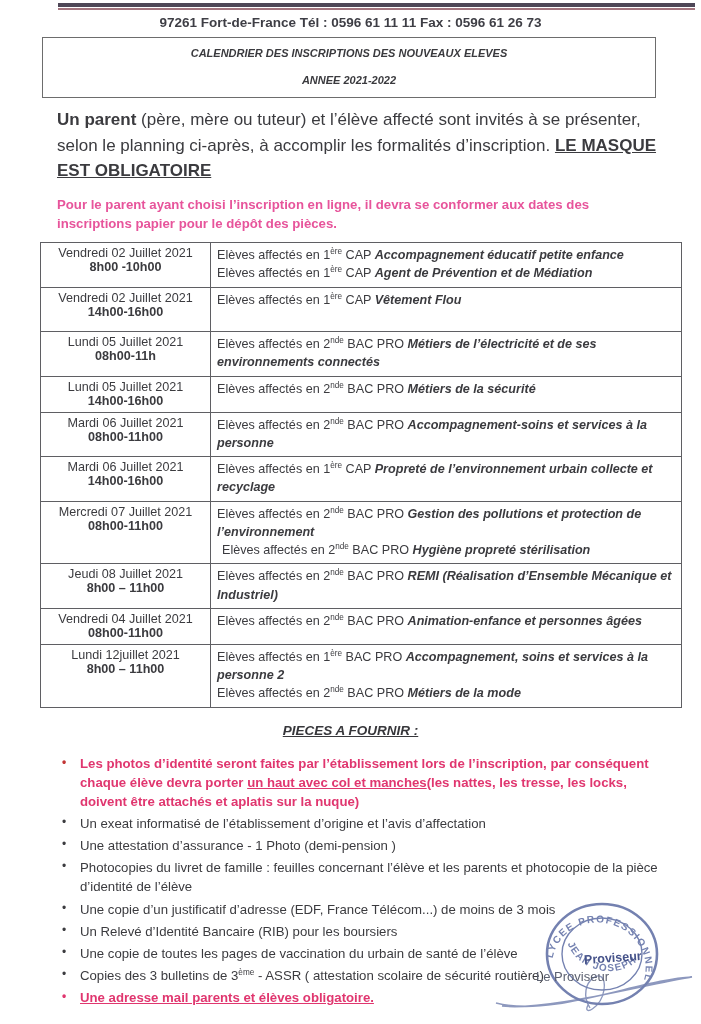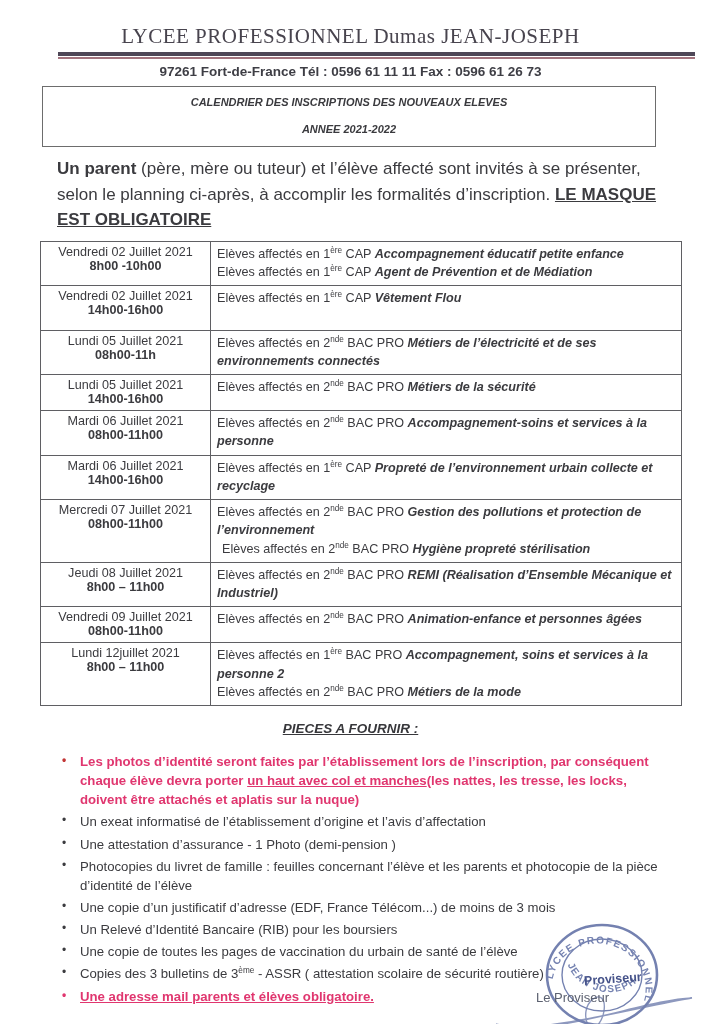--- a/index.html
+++ b/index.html
@@ -67,34 +67,34 @@
     position:absolute;left:92px;top:64px;font-size:12.5px;font-weight:bold;color:#46538a;
     transform:rotate(-4deg);
   }
   .typed-sig{position:absolute;left:44px;top:82px;font-size:13px;color:#5c6170;}
 </style>
 </head>
 <body>
 
 <div class="page">
 
-  <div class="school-title">LYCEE PROFESSIONNEL Dumas JEAN-JOSEPH</div>
   <div class="rule">
     <div class="rule-top"></div>
     <div class="rule-bot"></div>
   </div>
   <div class="contact">97261 Fort-de-France Tél : 0596 61 11 11 Fax : 0596 61 26 73</div>
 
   <div class="title-box">
     <div class="tb1">CALENDRIER DES INSCRIPTIONS DES NOUVEAUX ELEVES</div>
     <div class="tb2">ANNEE 2021-2022</div>
   </div>
 
   <div class="intro"><span class="b">Un parent</span><span> (père, mère ou tuteur) et l’élève affecté sont invités à se présenter, selon le planning ci-après, à accomplir les formalités d’inscription. </span><span class="bu">LE MASQUE EST OBLIGATOIRE</span></div>
 
+  <div class="pink-para">Pour le parent ayant choisi l’inscription en ligne, il devra se conformer aux dates des inscriptions papier pour le dépôt des pièces.</div>
 
   <table class="sched">
     <tbody>
       <tr>
         <td class="when">
           <div>Vendredi 02 Juillet 2021</div>
           <div class="time">8h00 -10h00</div>
         </td>
         <td>
           <div class="pline"><span>Elèves affectés en 1</span><sup>ère</sup><span> CAP </span><span class="pname">Accompagnement éducatif petite enfance</span></div>
@@ -161,21 +161,21 @@
         <td class="when">
           <div>Jeudi 08 Juillet 2021</div>
           <div class="time">8h00 – 11h00</div>
         </td>
         <td>
           <div class="pline"><span>Elèves affectés en 2</span><sup>nde</sup><span> BAC PRO </span><span class="pname">REMI (Réalisation d’Ensemble Mécanique et Industriel)</span></div>
         </td>
       </tr>
       <tr>
         <td class="when">
-          <div>Vendredi 09 Juillet 2021</div>
+          <div>Vendredi 04 Juillet 2021</div>
           <div class="time">08h00-11h00</div>
         </td>
         <td>
           <div class="pline"><span>Elèves affectés en 2</span><sup>nde</sup><span> BAC PRO </span><span class="pname">Animation-enfance et personnes âgées</span></div>
         </td>
       </tr>
       <tr>
         <td class="when">
           <div>Lundi 12juillet 2021</div>
           <div class="time">8h00 – 11h00</div>

